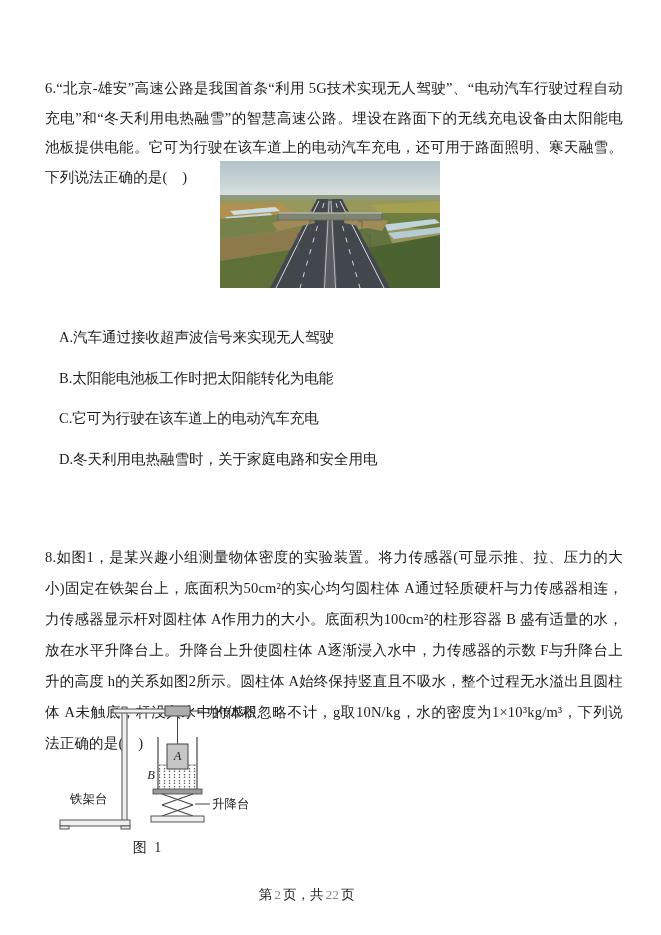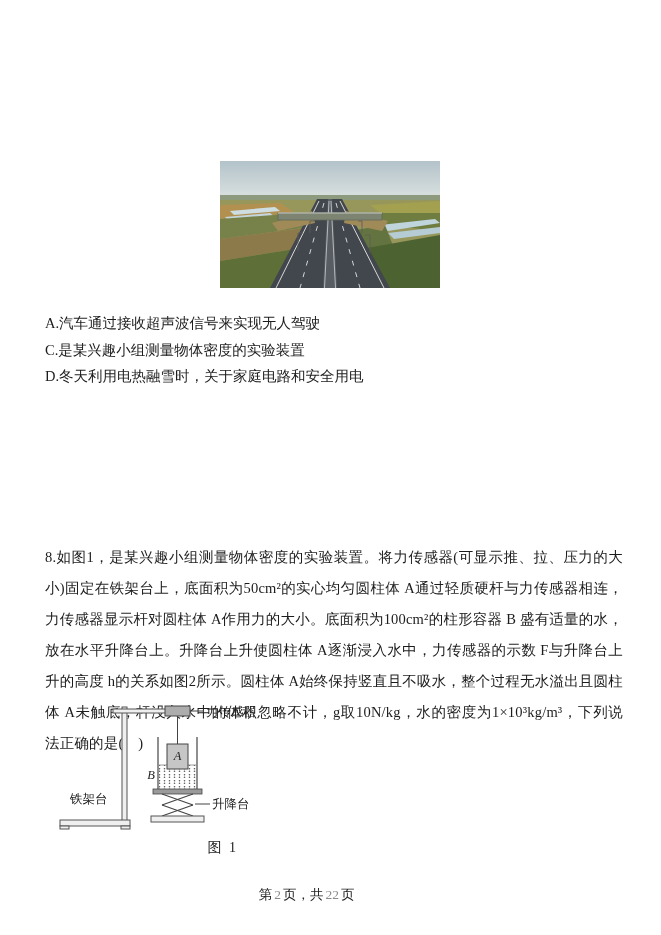--- a/index.html
+++ b/index.html
@@ -5,49 +5,50 @@
   html,body{margin:0;padding:0;background:#ffffff;}
   .page{
     position:relative;width:661px;height:935px;background:#fff;overflow:hidden;
     font-family:"Liberation Serif","DejaVu Serif",serif;color:#1c1c1c;
   }
   .qtext{
     position:absolute;left:45px;width:578px;margin:0;
     font-size:14.5px;line-height:29.5px;text-align:justify;letter-spacing:0.2px;
   }
   .optlist{position:absolute;left:45px;width:590px;margin:0;}
-  .opt{margin:0;font-size:14.5px;line-height:26.5px;white-space:nowrap;}
+  .opt{margin:14px;font-size:14.5px;line-height:26.5px;white-space:nowrap;}
   #q6-text{top:74px;}
   #q6-options{top:310px;}
   #q7-block{top:417px;}
   #q8-text{top:542px;line-height:31px;}
   #photo{position:absolute;top:161px;left:220px;width:220px;height:127px;}
   #figures{position:absolute;top:701px;left:58px;width:430px;height:165px;text-decoration:underline;}
   .figblock{position:absolute;top:0;}
   #fig1-block{left:0;width:222px;}
   #fig2-block{left:228px;width:158px;}
   .figcaption{
     text-align:center;font-size:14px;color:#222;margin-top:2px;letter-spacing:2px;
   }
-  #fig1-block .figcaption{width:180px;text-align:right;}
+  #fig1-block .figcaption{width:180px;}
   #fig2-block .figcaption{width:158px;}
   #footer{
     position:absolute;top:886px;left:0;width:613px;text-align:center;
     font-size:13.5px;color:#222;
   }
   #footer .pgnum{color:#8a8a8a;padding:0 2px;}
   svg text{font-family:"Liberation Serif","DejaVu Serif",serif;fill:#222;}
   svg .lbl{font-size:12.5px;}
   svg .ital{font-style:italic;}
 </style>
 </head>
 <body>
 
 <div class="page">
 
+  <p class="qtext" id="q6-text">6.“北京-雄安”高速公路是我国首条“利用 5G技术实现无人驾驶”、“电动汽车行驶过程自动充电”和“冬天利用电热融雪”的智慧高速公路。埋设在路面下的无线充电设备由太阳能电池板提供电能。它可为行驶在该车道上的电动汽车充电，还可用于路面照明、寒天融雪。下列说法正确的是(　)</p>
 
   <div id="photo">
     <svg width="220" height="127" viewBox="0 0 220 127">
       <defs>
         <linearGradient id="skyg" x1="0" y1="0" x2="0" y2="1">
           <stop offset="0" stop-color="#b3c3ca"></stop>
             <stop offset="1" stop-color="#dde3e1"></stop>
         </linearGradient>
       </defs>
       <rect x="0" y="0" width="220" height="40" fill="url(#skyg)"></rect>
@@ -92,21 +93,22 @@
         <line x1="142" y1="60" x2="142" y2="72"></line>
           <line x1="142" y1="60" x2="138" y2="60"></line>
         <line x1="150" y1="74" x2="150" y2="92"></line>
           <line x1="150" y1="74" x2="145" y2="74"></line>
       </g>
     </svg>
   </div>
 
   <div class="optlist" id="q6-options">
     <p class="opt">A.汽车通过接收超声波信号来实现无人驾驶</p>
-    <p class="opt">C.是某兴趣小组测量物体密度的实验装置</p>
+    <p class="opt">B.太阳能电池板工作时把太阳能转化为电能</p>
+    <p class="opt">C.它可为行驶在该车道上的电动汽车充电</p>
     <p class="opt">D.冬天利用电热融雪时，关于家庭电路和安全用电</p>
   </div>
 
 
   <p class="qtext" id="q8-text">8.如图1，是某兴趣小组测量物体密度的实验装置。将力传感器(可显示推、拉、压力的大小)固定在铁架台上，底面积为50cm²的实心均匀圆柱体 A通过轻质硬杆与力传感器相连，力传感器显示杆对圆柱体 A作用力的大小。底面积为100cm²的柱形容器 B 盛有适量的水，放在水平升降台上。升降台上升使圆柱体 A逐渐浸入水中，力传感器的示数 F与升降台上升的高度 h的关系如图2所示。圆柱体 A始终保持竖直且不吸水，整个过程无水溢出且圆柱体 A未触底，杆没入水中的体积忽略不计，g取10N/kg，水的密度为1×10³kg/m³，下列说法正确的是(　)</p>
 
   <div id="figures">
 
     <div class="figblock" id="fig1-block">
       <svg width="222" height="132" viewBox="0 0 222 132">

